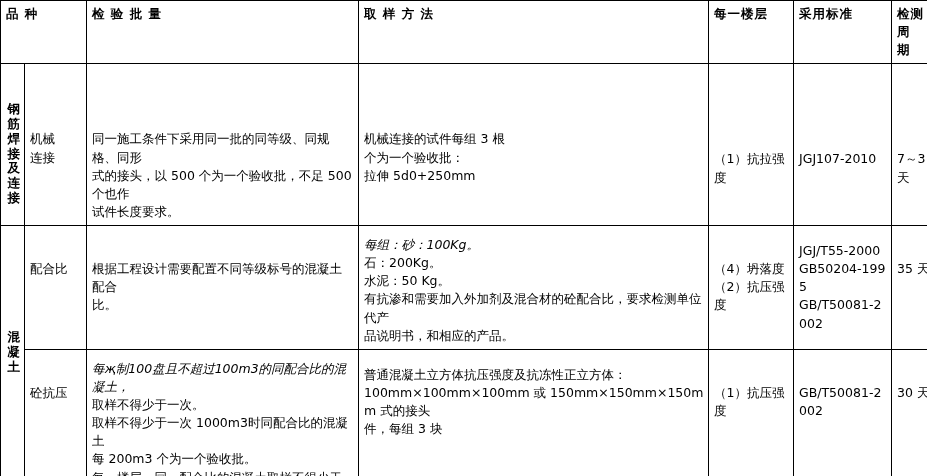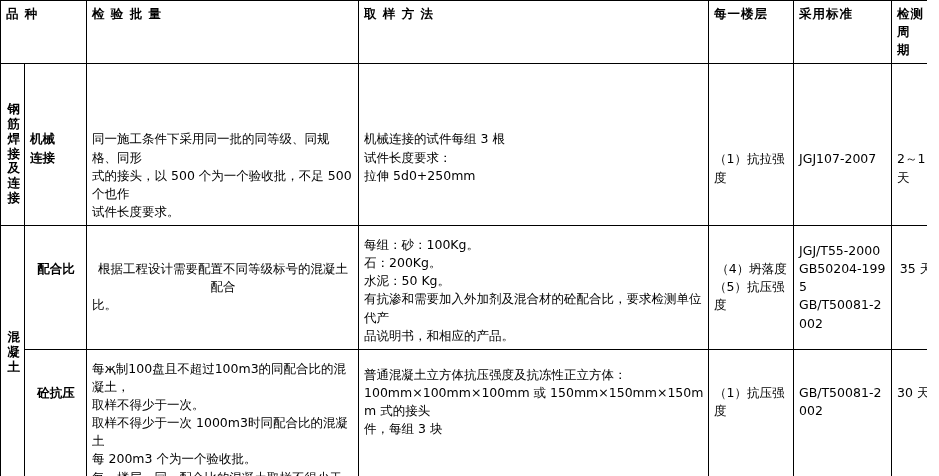--- a/index.html
+++ b/index.html
@@ -55,39 +55,39 @@
     display: block;
     width: 14px;
     margin: 0 auto;
     line-height: 1.18;
     word-break: break-all;
   }
   td.cat.mid {
     vertical-align: top;
   }
   td.kind {
-    font-weight: bold;
+    font-weight: normal;
     font-size: 13px;
     padding-left: 8px;
     vertical-align: top;
   }
   td.body {
     font-size: 12.5px;
   }
   td.center {
     text-align: left;
   }
   .line {
     display: block;
     white-space: pre-wrap;
   }
   .pad-top-lg { padding-top: 62px; }
-  .pad-top-md { padding-top: 30px; text-align: center; }
+  .pad-top-md { padding-top: 30px; }
   .pad-top-sm { padding-top: 12px; }
-  .pad-top-xs { padding-top: 6px; }
+  .pad-top-xs { padding-top: 6px; font-style: italic; }
   .cat-steel { padding-top: 34px; }
   .cat-concrete { padding-top: 100px; }
 </style>
 </head>
 <body>
 
 <div id="sheet">
   <table class="grid">
     <colgroup>
       <col style="width:24px">
@@ -120,31 +120,31 @@
         <span class="line pad-top-lg">机械</span>
         <span class="line">连接</span>
       </td>
       <td class="body">
         <span class="line pad-top-lg">同一施工条件下采用同一批的同等级、同规格、同形</span>
         <span class="line">式的接头，以 500 个为一个验收批，不足 500 个也作</span>
         <span class="line">试件长度要求。</span>
       </td>
       <td class="body">
         <span class="line pad-top-lg">机械连接的试件每组 3 根</span>
-        <span class="line">试件长度要求：</span>
+        <span class="line">个为一个验收批：</span>
         <span class="line">拉伸 5d0+250mm</span>
       </td>
       <td class="body center">
         <span class="line" style="padding-top:82px">（1）抗拉强度</span>
       </td>
       <td class="body">
-        <span class="line" style="padding-top:82px">JGJ107-2007</span>
-      </td>
-      <td class="body">
-        <span class="line" style="padding-top:82px">2～1</span>
+        <span class="line" style="padding-top:82px">JGJ107-2010</span>
+      </td>
+      <td class="body">
+        <span class="line" style="padding-top:82px">7～3</span>
         <span class="line">天</span>
       </td>
     </tr>
 
     <tr>
       <td class="cat mid" rowspan="3">
         <span class="vstack cat-concrete">混凝土</span>
       </td>
       <td class="kind" style="height:96px">
         <span class="line pad-top-md">配合比</span>
@@ -155,21 +155,21 @@
       </td>
       <td class="body">
         <span class="line pad-top-xs">每组：砂：100Kg。</span>
         <span class="line">石：200Kg。</span>
         <span class="line">水泥：50 Kg。</span>
         <span class="line">有抗渗和需要加入外加剂及混合材的砼配合比，要求检测单位代产</span>
         <span class="line">品说明书，和相应的产品。</span>
       </td>
       <td class="body center">
         <span class="line pad-top-md">（4）坍落度</span>
-        <span class="line">（5）抗压强度</span>
+        <span class="line">（2）抗压强度</span>
       </td>
       <td class="body">
         <span class="line pad-top-sm">JGJ/T55-2000</span>
         <span class="line">GB50204-1995</span>
         <span class="line">GB/T50081-2002</span>
       </td>
       <td class="body">
         <span class="line pad-top-md">35 天</span>
       </td>
     </tr>

